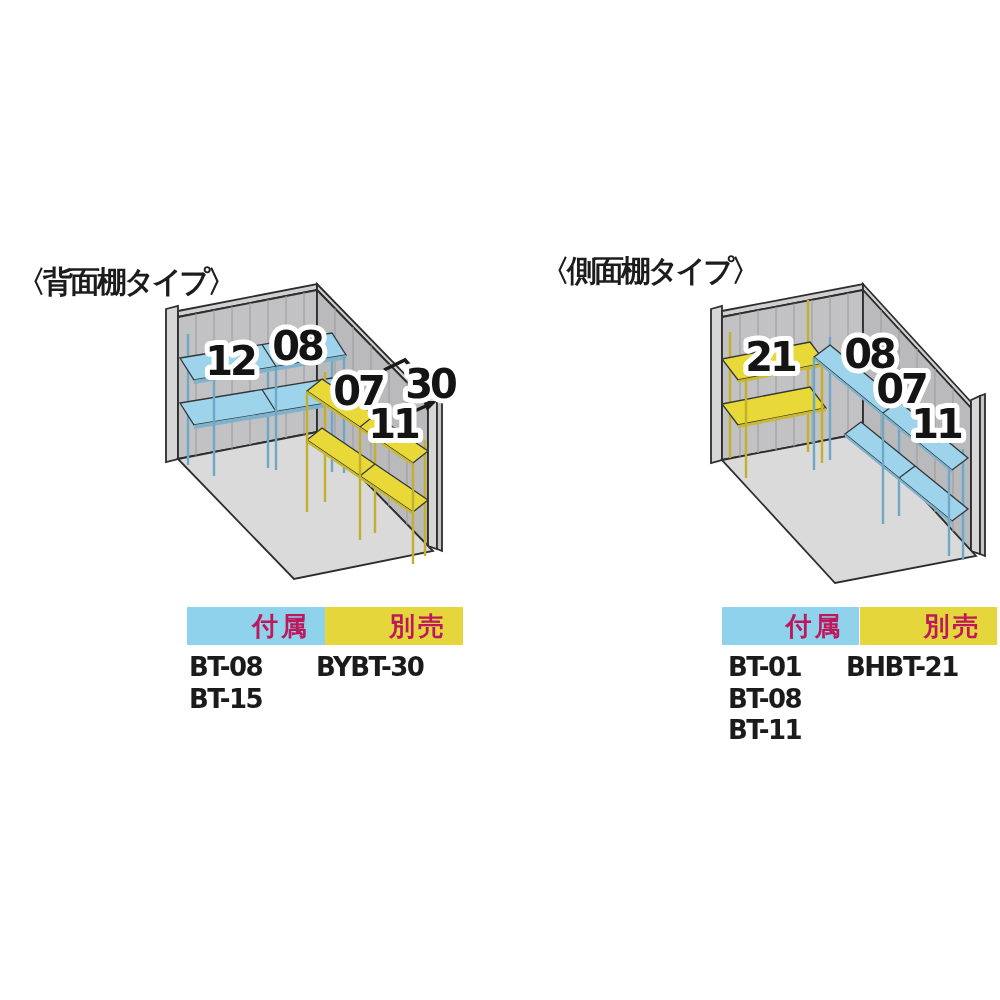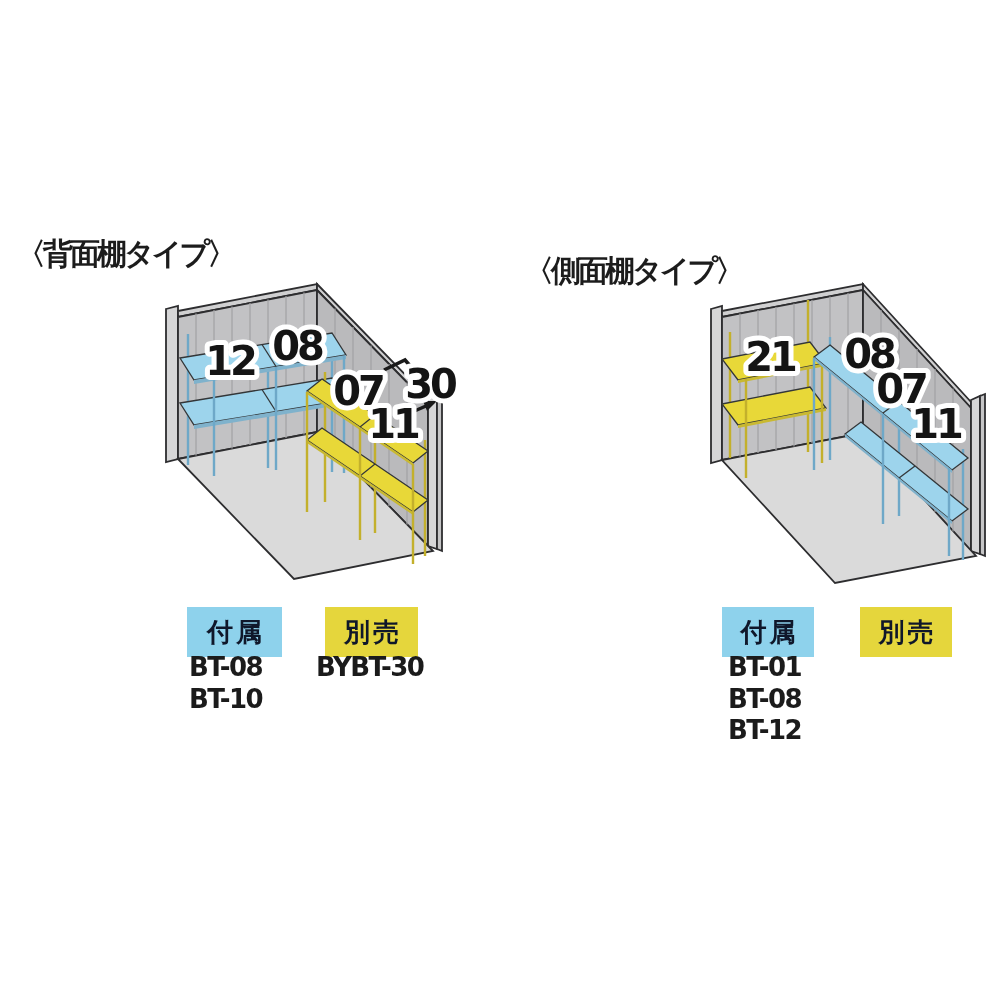--- a/index.html
+++ b/index.html
@@ -5,25 +5,25 @@
   html,body { margin:0; padding:0; background:#ffffff; }
   .canvas {
     position:relative; width:1000px; height:1000px; background:#ffffff;
     font-family:"DejaVu Sans","Liberation Sans",sans-serif; overflow:hidden;
   }
   svg.scene { position:absolute; left:0; top:0; }
   .diagram-title {
     position:absolute; font-size:30px; font-weight:600; color:#1c1c1c;
     letter-spacing:-3px; white-space:nowrap;
   }
-  .title-left { left:16px; top:234px; }
-  .title-right { left:524px; top:251px;text-align:center; }
+  .title-left { left:16px; top:262px; }
+  .title-right { left:540px; top:251px;text-align:center; }
   .badge {
-    position:absolute; height:50px; display:flex; align-items:center; justify-content:center;
-    font-size:26px; font-weight:600; color:#0f172a; letter-spacing:3px; text-indent:3px;
+    position:absolute; height:38px; display:flex; align-items:center; justify-content:center;
+    font-size:26px; font-weight:600; color:#be185d; letter-spacing:3px; text-indent:3px;padding-left:45px;
   }
   .badge-l-inc { left:187px; top:607px; width:95px; }
   .badge-l-opt { left:325px; top:607px; width:93px; }
   .badge-r-inc { left:722px; top:607px; width:92px; }
   .badge-r-opt { left:860px; top:607px; width:92px; }
   .codes {
     position:absolute; font-size:26px; font-weight:600; color:#1b1b1b;
     letter-spacing:-1.5px; line-height:31.5px; white-space:nowrap;
   }
   .codes-l-inc { left:189px; top:652px; }
@@ -197,27 +197,30 @@
     </g>
   </svg>
 
   <div class="diagram-title title-left">〈背面棚タイプ〉</div>
   <div class="diagram-title title-right">〈側面棚タイプ〉</div>
 
   <div class="badge badge-l-inc" style="background-color: rgb(142, 210, 236);">付属</div>
   <div class="badge badge-l-opt" style="background-color: rgb(229, 214, 60);">別売</div>
   <div class="codes codes-l-inc">
     <div>BT-08</div>
-    <div>BT-10</div>
+    <div>BT-15</div>
   </div>
   <div class="codes codes-l-opt">
     <div>BYBT-30</div>
   </div>
 
   <div class="badge badge-r-inc" style="background-color: rgb(142, 210, 236);">付属</div>
   <div class="badge badge-r-opt" style="background-color: rgb(229, 214, 60);">別売</div>
   <div class="codes codes-r-inc">
     <div>BT-01</div>
     <div>BT-08</div>
-    <div>BT-12</div>
+    <div>BT-11</div>
+  </div>
+  <div class="codes codes-r-opt">
+    <div>BHBT-21</div>
   </div>
 
 </div>
 
 </body></html>

